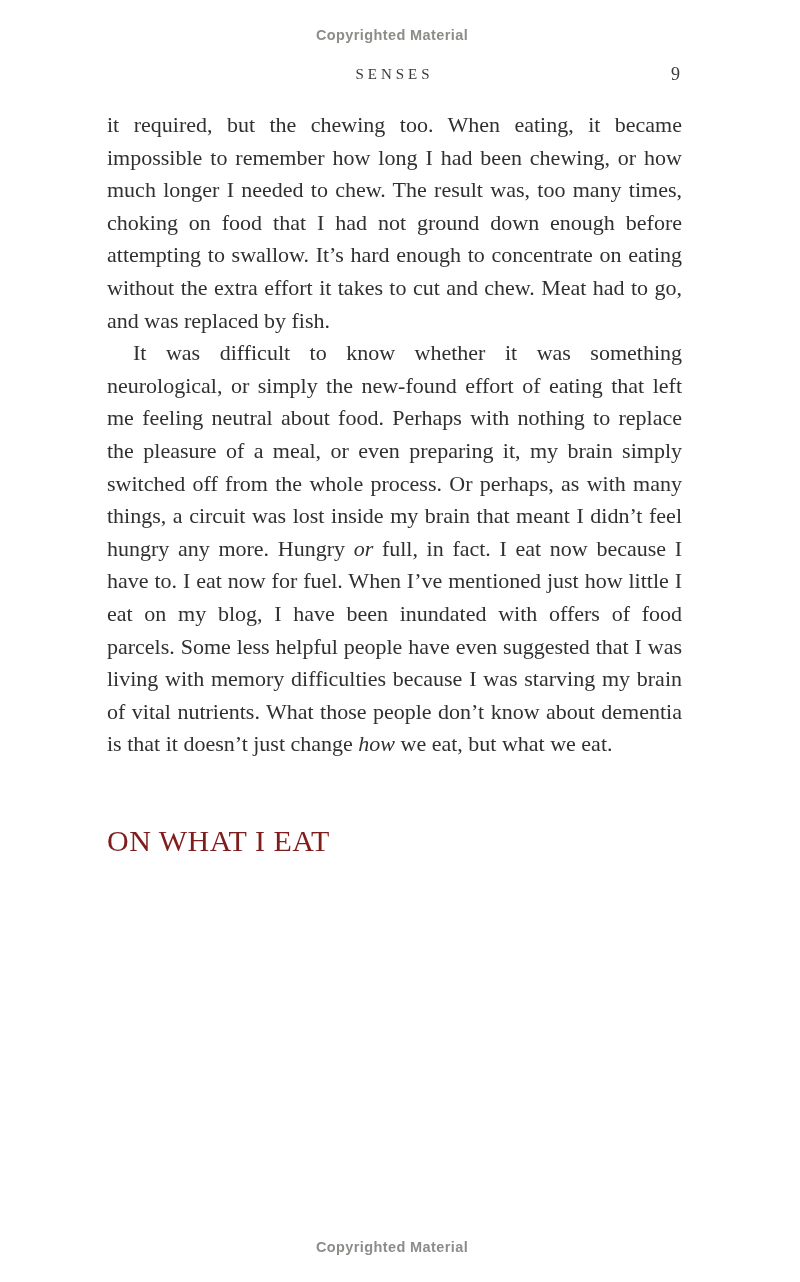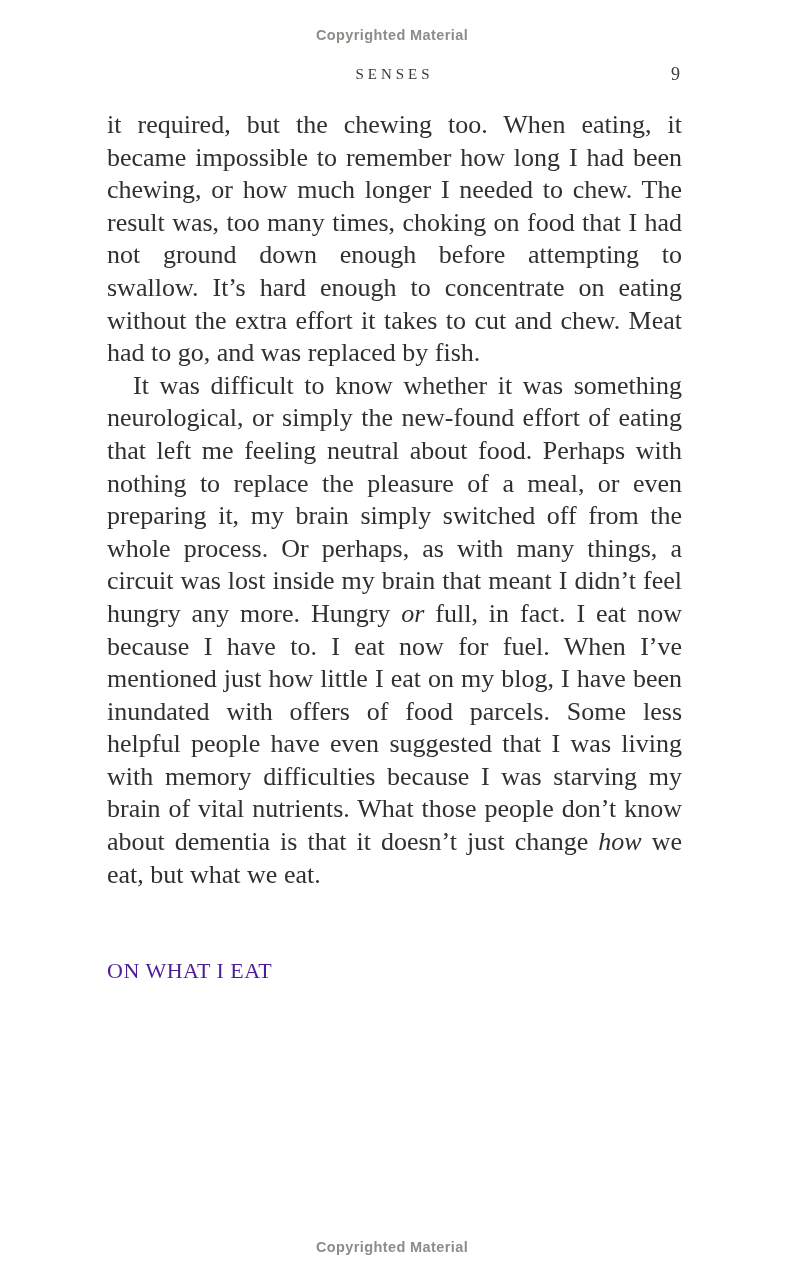--- a/index.html
+++ b/index.html
@@ -55,34 +55,34 @@
   }
 
   .body-text {
     position: absolute;
     top: 109px;
     left: 107px;
     width: 575px;
   }
   .para {
     margin: 0;
-    font-size: 26px;
+    font-size: 22px;
     line-height: 32.6px;
     text-align: justify;
     color: #303030;
   }
   .para.indent { text-indent: 26px; }
   .para em { font-style: italic; }
   .section-heading {
     margin: 64px 0 0 0;
-    font-size: 22px;
+    font-size: 30px;
     line-height: 32.6px;
     font-weight: 400;
     letter-spacing: 0.5px;
-    color: #4c1d95;
+    color: #7f1d1d;
   }
 </style>
 </head>
 <body>
 
 <div class="page">
 
   <div class="watermark top">Copyrighted Material</div>
 
   <div class="running-header">

